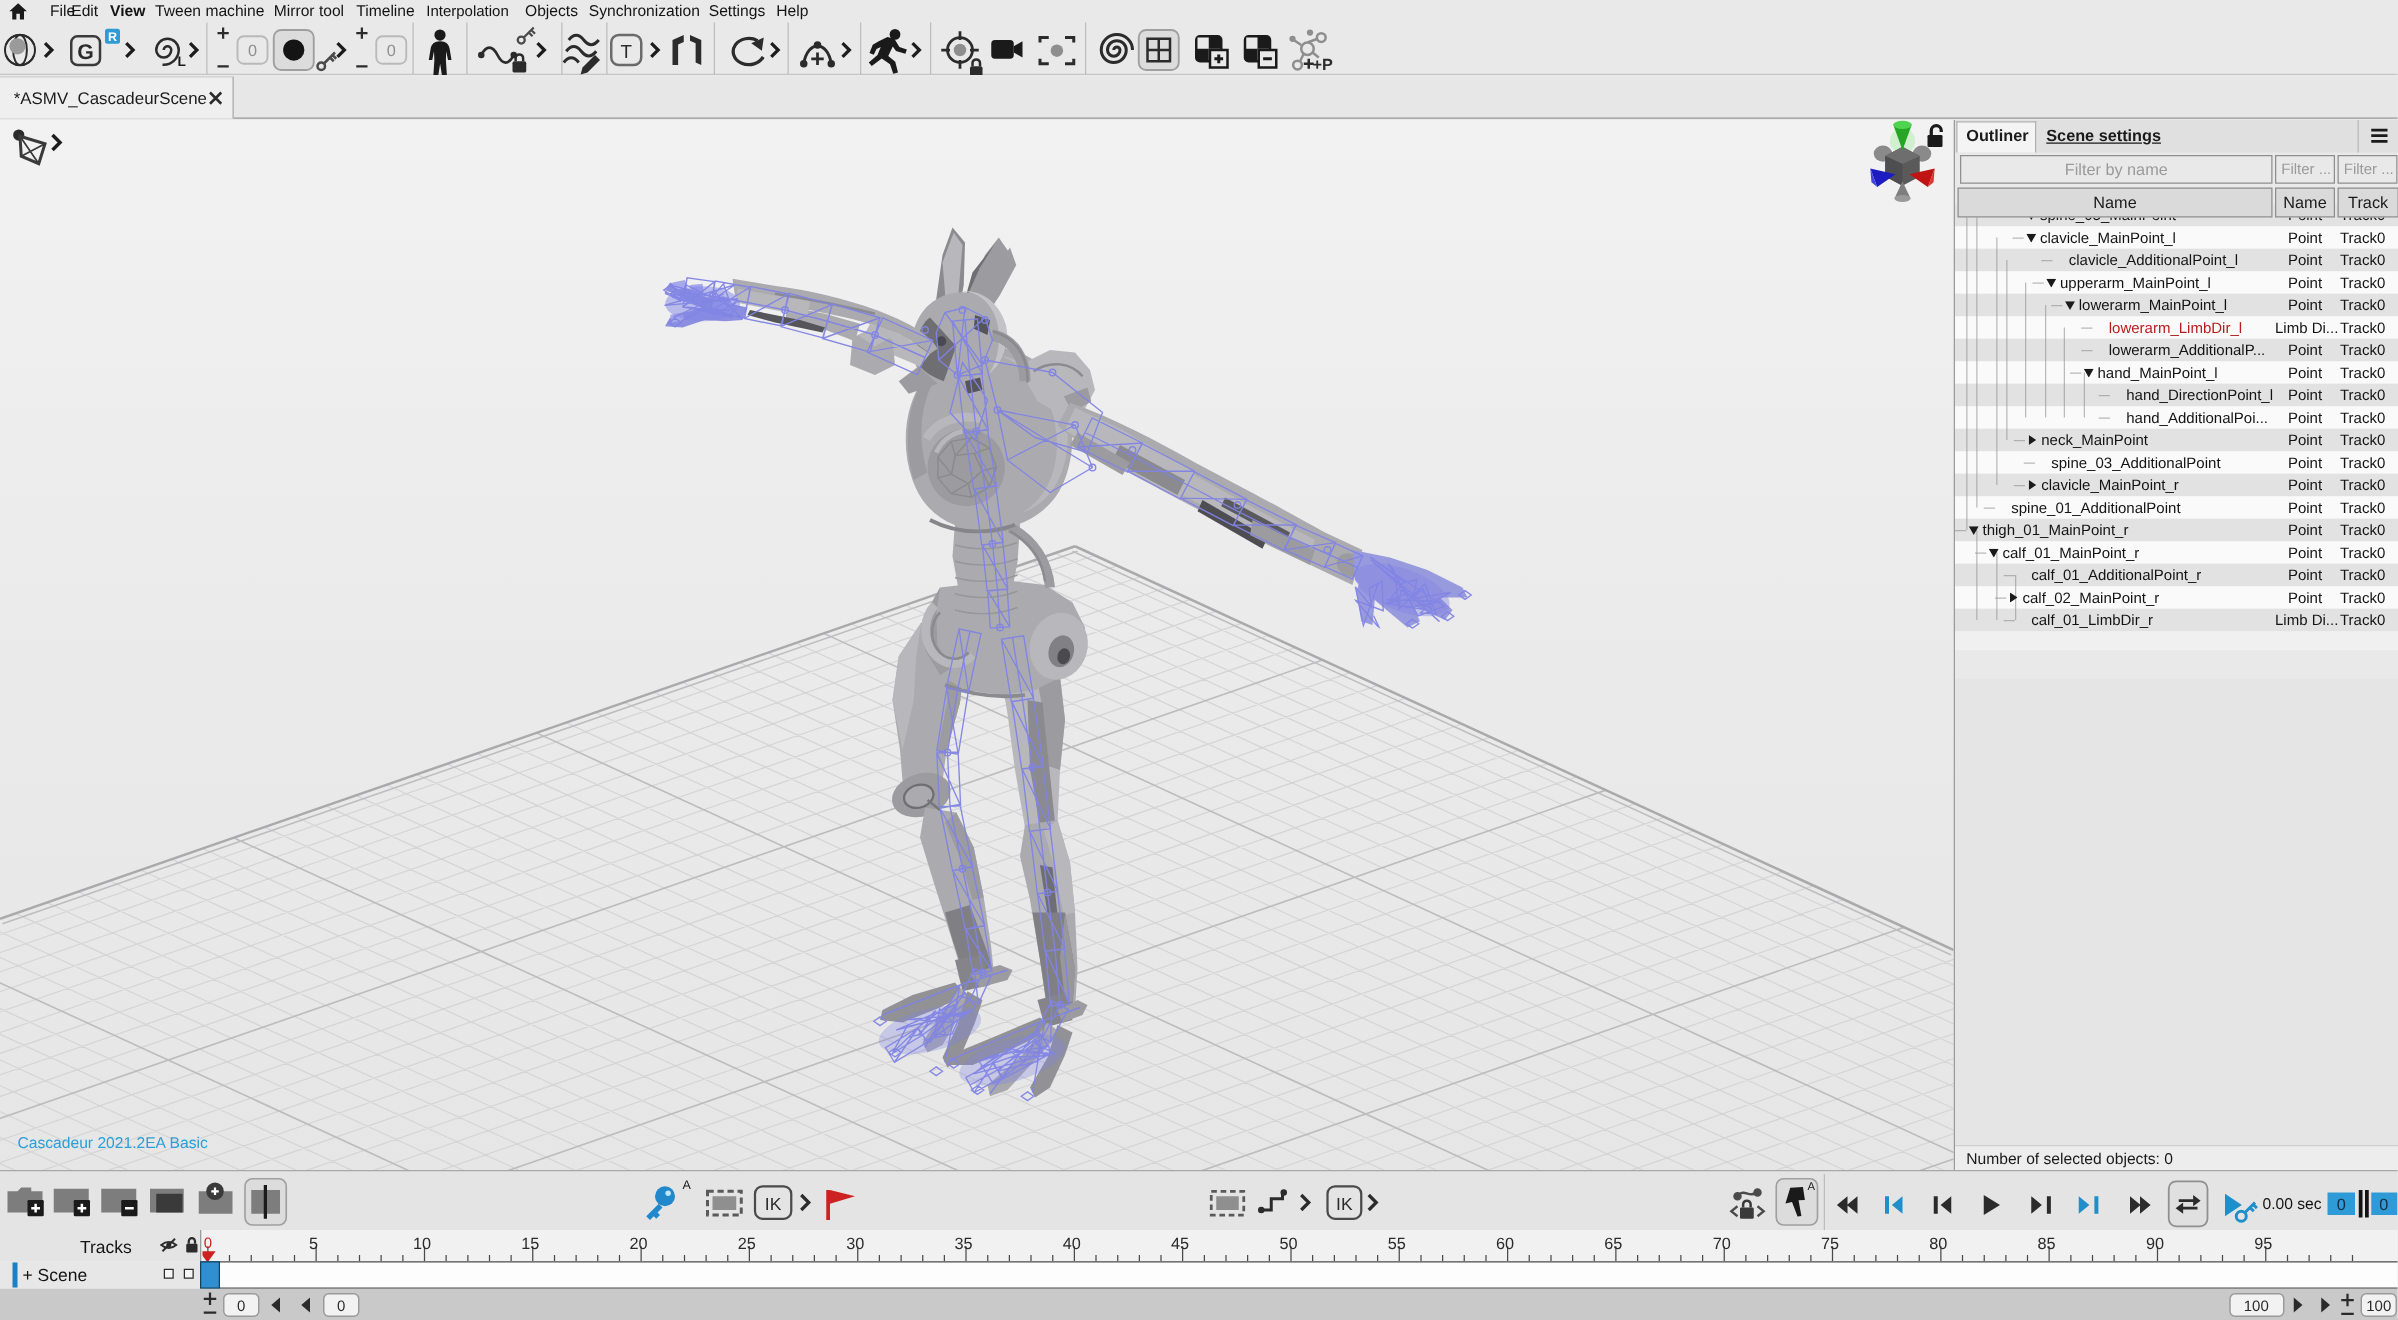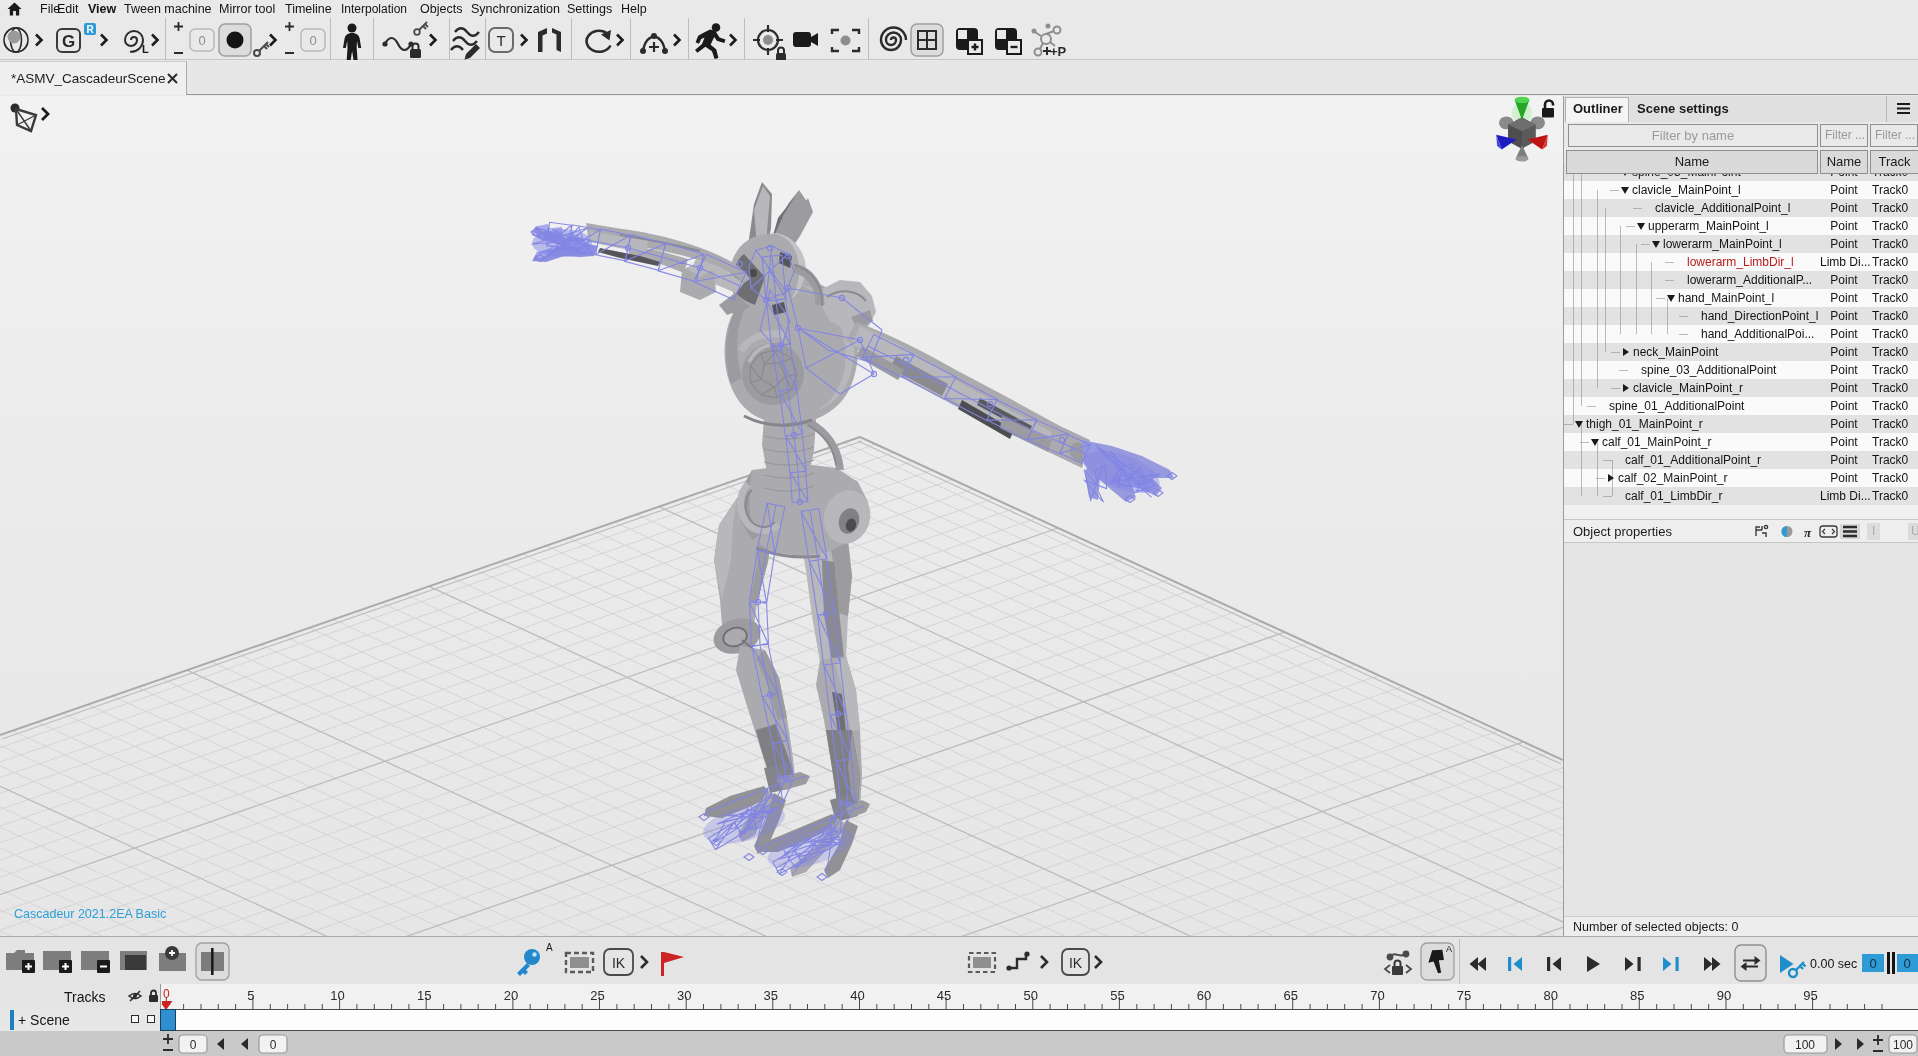--- a/index.html
+++ b/index.html
@@ -333,21 +333,21 @@
         <path d="M4 3 L24 9 L19 25 L5 19 Z" fill="none" stroke="#3a3a3a" stroke-width="2.4"></path>
         <path d="M4 3 L19 25 M24 9 L5 19" stroke="#3a3a3a" stroke-width="1.4"></path>
       </g>
       <path d="M42 12 L48 18 L42 24" stroke="#1c1c1c" stroke-width="2.8" fill="none"></path>
       <text x="14" y="822" font-size="12.5" fill="#2a9fd8" font-family="Liberation Sans">Cascadeur 2021.2EA Basic</text>
     </svg></div>
 <div class="abs" style="left:1563px;top:96px;width:355px;height:840px;background:#e9e9e9;border-left:1px solid #9b9b9b;">
     <div class="abs" style="left:0;top:0;width:355px;height:26px;background:#e0e0e0;">
       <div class="abs" style="left:1px;top:1px;width:64px;height:25px;background:#f4f4f4;border:1px solid #b0b0b0;border-bottom:none;"></div>
       <span class="abs" style="left:9px;top:5px;font-size:13px;font-weight:bold;color:#1a1a1a;">Outliner</span>
-      <span class="abs" style="left:73px;top:5px;font-size:13px;font-weight:bold;color:#1a1a1a;">Scene settings</span>
+      <span class="abs" style="left:73px;top:5px;font-size:13px;font-weight:bold;color:#1a1a1a;text-decoration:underline;">Scene settings</span>
       <div class="abs" style="left:322px;top:0;width:1px;height:26px;background:#b8b8b8;"></div>
       <svg class="abs" style="left:332px;top:6px" width="15" height="13" viewBox="0 0 15 13">
         <path d="M1 2 h13 M1 6.5 h13 M1 11 h13" stroke="#1a1a1a" stroke-width="2.2"></path>
       </svg>
     </div>
     <div class="abs" style="left:4px;top:28px;width:250px;height:23px;background:#e9e9e9;border:1px solid #8f8f8f;color:#9a9a9a;font-size:13px;text-align:center;line-height:21px;">Filter by name</div>
     <div class="abs" style="left:256px;top:28px;width:48px;height:23px;background:#e9e9e9;border:1px solid #8f8f8f;color:#9a9a9a;font-size:12px;padding-left:4px;line-height:21px;white-space:nowrap;overflow:hidden;">Filter ...</div>
     <div class="abs" style="left:306px;top:28px;width:48px;height:23px;background:#e9e9e9;border:1px solid #8f8f8f;color:#9a9a9a;font-size:12px;padding-left:4px;line-height:21px;white-space:nowrap;overflow:hidden;">Filter ...</div>
     <div class="abs" style="left:0;top:67px;width:355px;height:342px;overflow:hidden;">
       <div class="abs" style="left:0;top:0px;width:355px;height:18px;background:#e2e2e2;"></div>
@@ -484,40 +484,20 @@
       <span class="abs" style="left:308px;top:308px;font-size:12px;color:#141414;">Track0</span>
       <div class="abs" style="left:39px;top:333px;width:9px;height:1px;background:#8f8f8f;opacity:0.6;"></div>
       <span class="abs" style="left:61px;top:326px;font-size:12px;color:#141414;white-space:nowrap;">calf_01_LimbDir_r</span>
       <span class="abs" style="left:256px;top:326px;width:48px;text-align:center;font-size:12px;color:#141414;white-space:nowrap;">Limb Di...</span>
       <span class="abs" style="left:308px;top:326px;font-size:12px;color:#141414;">Track0</span>
     </div>
     <div class="abs" style="left:2px;top:54px;width:252px;height:24px;background:#dadada;border:1px solid #8f8f8f;font-size:13px;color:#1a1a1a;text-align:center;line-height:22px;">Name</div>
     <div class="abs" style="left:256px;top:54px;width:48px;height:24px;background:#dadada;border:1px solid #8f8f8f;font-size:13px;color:#1a1a1a;text-align:center;line-height:22px;">Name</div>
     <div class="abs" style="left:306px;top:54px;width:49px;height:24px;background:#dadada;border:1px solid #8f8f8f;font-size:13px;color:#1a1a1a;text-align:center;line-height:22px;">Track</div>
     <div class="abs" style="left:0;top:409px;width:355px;height:15px;background:#f0f0f0;"></div>
-    <div class="abs" style="left:0;top:423px;width:355px;height:24px;background:#eeeeee;border-top:1px solid #c6c6c6;border-bottom:1px solid #c6c6c6;">
-      <span class="abs" style="left:9px;top:4px;font-size:13px;color:#1a1a1a;">Object properties</span>
-      <svg class="abs" style="left:190px;top:4px" width="110" height="15" viewBox="0 0 110 15">
-        <g stroke="#3a3a3a" fill="none" stroke-width="1.4">
-          <path d="M2 12 v-9 h4 M2 6 h6 M8 2 v4 M8 9 h4 v4"></path>
-          <circle cx="12" cy="3" r="1.6"></circle>
-        </g>
-        <circle cx="33" cy="7.5" r="5.5" fill="#9a9a9a"></circle>
-        <path d="M33 2 a5.5 5.5 0 0 0 0 11z" fill="#2e9bd6"></path>
-        <text x="50" y="12.5" font-size="13" font-style="italic" font-weight="bold" fill="#2b2b2b" font-family="Liberation Serif">π</text>
-        <rect x="66" y="2" width="17" height="11" rx="2.5" fill="none" stroke="#3a3a3a" stroke-width="1.3"></rect>
-        <path d="M71 5 l-2.5 2.5 2.5 2.5 M78 5 l2.5 2.5 -2.5 2.5" stroke="#3a3a3a" stroke-width="1.2" fill="none"></path>
-        <rect x="86" y="-1" width="20" height="17" fill="#d6d6d6"></rect>
-        <path d="M89 3 h14 M89 7.5 h14 M89 12 h14" stroke="#2b2b2b" stroke-width="2.4"></path>
-      </svg>
-      <div class="abs" style="left:303px;top:3px;width:13px;height:17px;background:#dcdcdc;"></div>
-      <span class="abs" style="left:308px;top:4px;font-size:12px;color:#a8a8a8;">I</span>
-      <div class="abs" style="left:344px;top:3px;width:11px;height:17px;background:#dcdcdc;"></div>
-      <span class="abs" style="left:347px;top:4px;font-size:12px;color:#a8a8a8;">U</span>
-    </div>
     <div class="abs" style="left:0;top:447px;width:355px;height:373px;background:#e5e5e5;"></div>
     <div class="abs" style="left:0;top:820px;width:355px;height:20px;background:#ededed;border-top:1px solid #cfcfcf;">
       <span class="abs" style="left:9px;top:3px;font-size:12.5px;color:#1a1a1a;">Number of selected objects: 0</span>
     </div>
   </div>
 <div class="abs" style="left:0;top:936px;width:1918px;height:48px;background:#e4e4e4;border-top:1px solid #a8a8a8;">
     <svg class="abs" style="left:0;top:2" width="1918" height="46" viewBox="0 0 1918 46">
       <g transform="translate(6,11)">
         <path d="M0 3 h8 l3 -3 h8 v3 h9 v17 h-28 z" fill="#7d7d7d"></path>
         <rect x="16" y="10" width="13" height="13" rx="1" fill="#1a1a1a"></rect>

